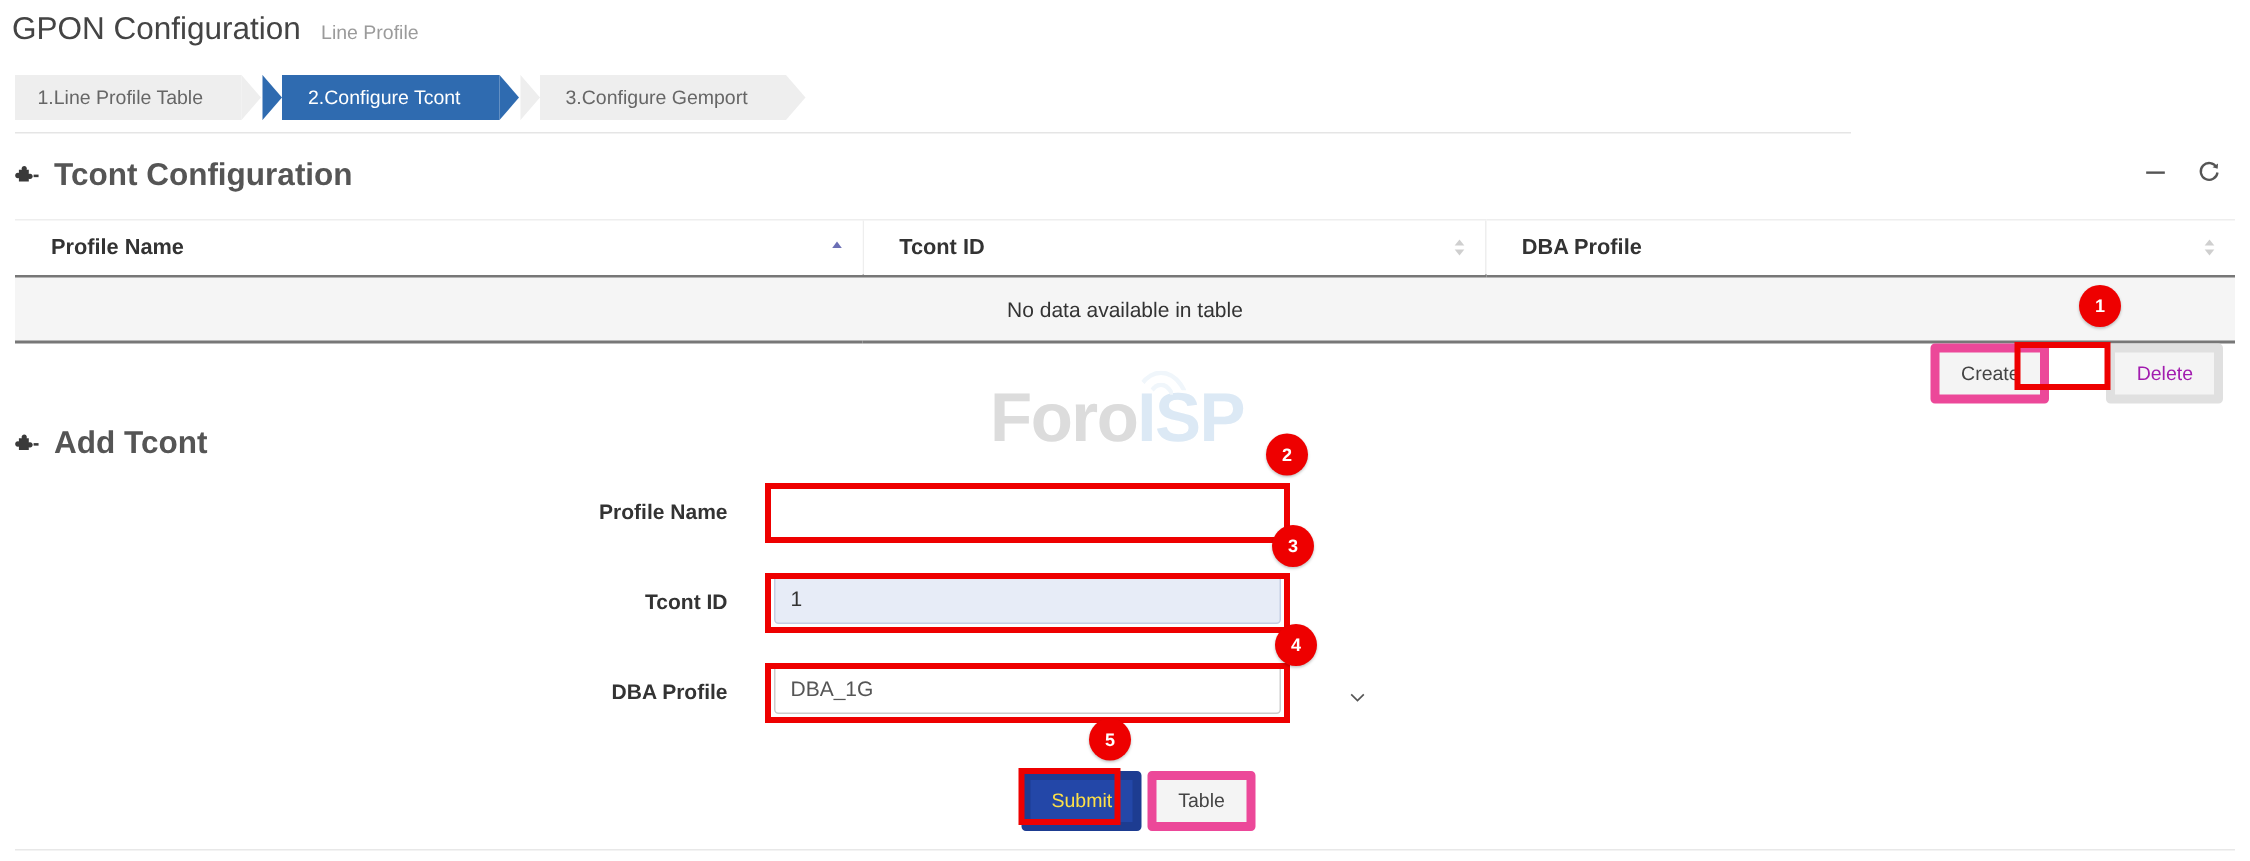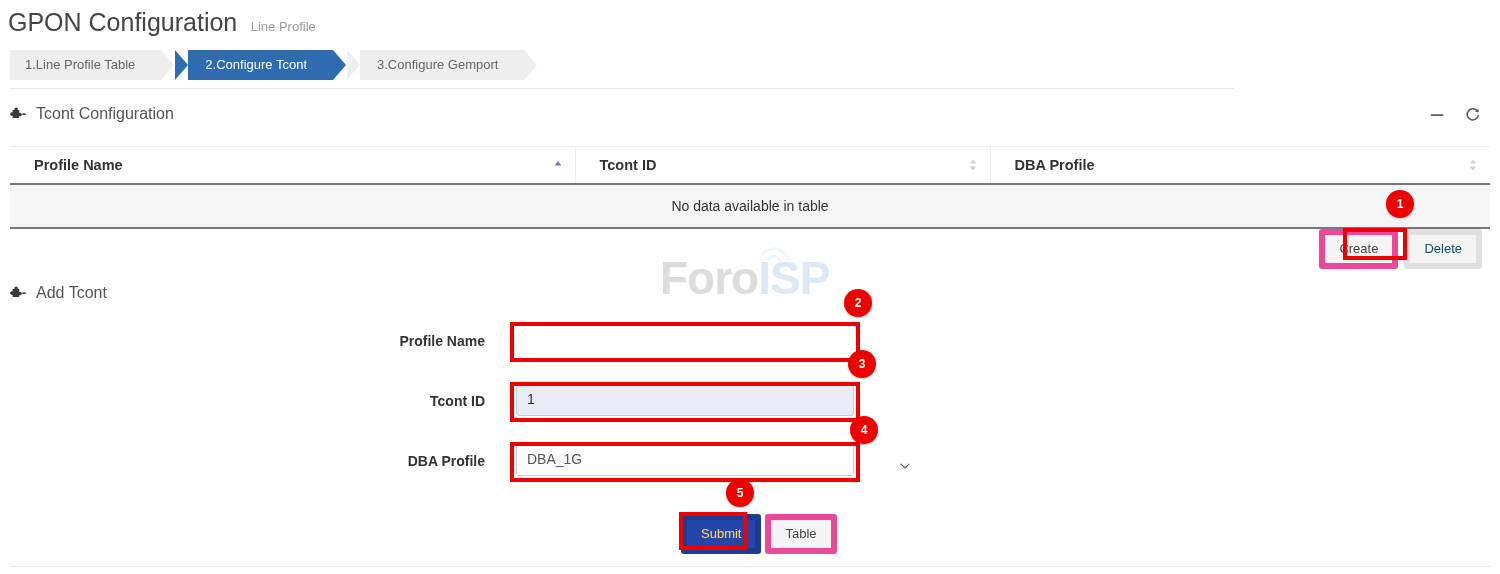--- a/index.html
+++ b/index.html
@@ -64,21 +64,21 @@
   }
 
   
   #page-header {
     position: absolute;
     left: 8px;
     top: 8px;
     z-index: 2;
   }
   #page-header .title {
-    font-size: 25px;
+    font-size: 21px;
     color: #444444;
     font-weight: normal;
     display: inline-block;
     vertical-align: baseline;
   }
   #page-header .subtitle {
     font-size: 13px;
     color: #9b9b9b;
     display: inline-block;
     margin-left: 9px;
@@ -152,23 +152,23 @@
   #add-tcont-head    { left: 10px; top: 284px; }
   .panel-head .puzzle {
     display: inline-block;
     width: 16px;
     height: 16px;
     margin-right: 10px;
     position: relative;
     top: 1px;
   }
   .panel-head .ptitle {
-    font-size: 16px;
+    font-size: 21px;
     color: #555555;
-    font-weight: normal;
+    font-weight: bold;
     white-space: nowrap;
   }
 
   #panel-tools {
     position: absolute;
     right: 18px;
     top: 106px;
     z-index: 3;
     display: flex;
     align-items: center;
@@ -245,24 +245,25 @@
     font-size: 13px;
     padding: 6px 14px;
     border: 6px solid #ec4899;
     border-radius: 3px;
     background: #f4f4f4;
     color: #444444;
     cursor: pointer;
     line-height: 16px;
   }
   .btn.disabled {
-    color: #0c4a6e;
+    color: #a21caf;
     border-color: #e0e0e0;
     background: #f4f4f4;
     cursor: default;
+    margin-left: 32px;
   }
   .btn.primary {
     background: #2347a8;
     border-color: #1d3c91;
     color: #fde047;
   }
 
   
   #tcont-form {
     position: absolute;

